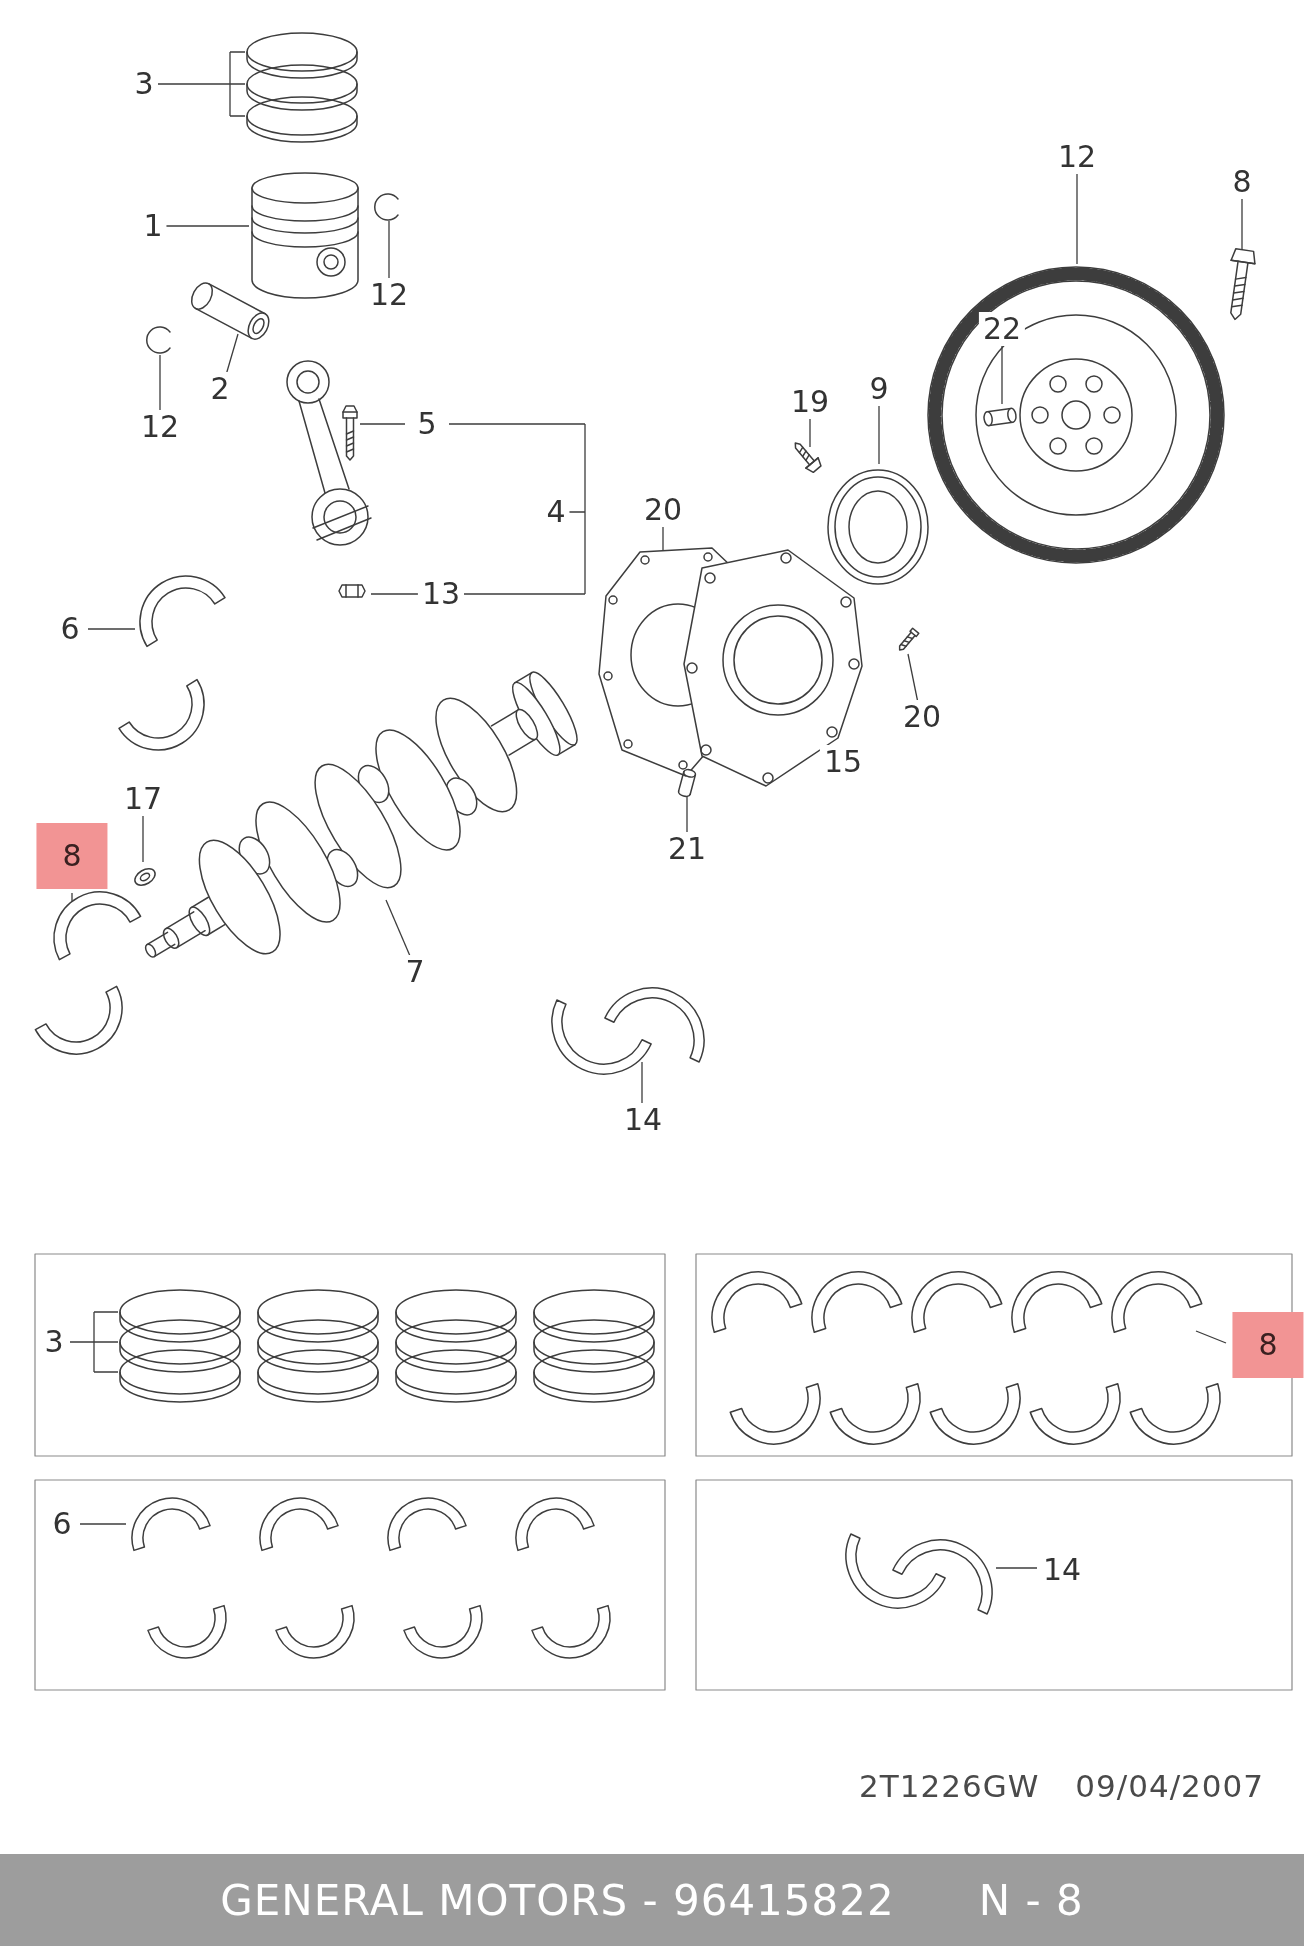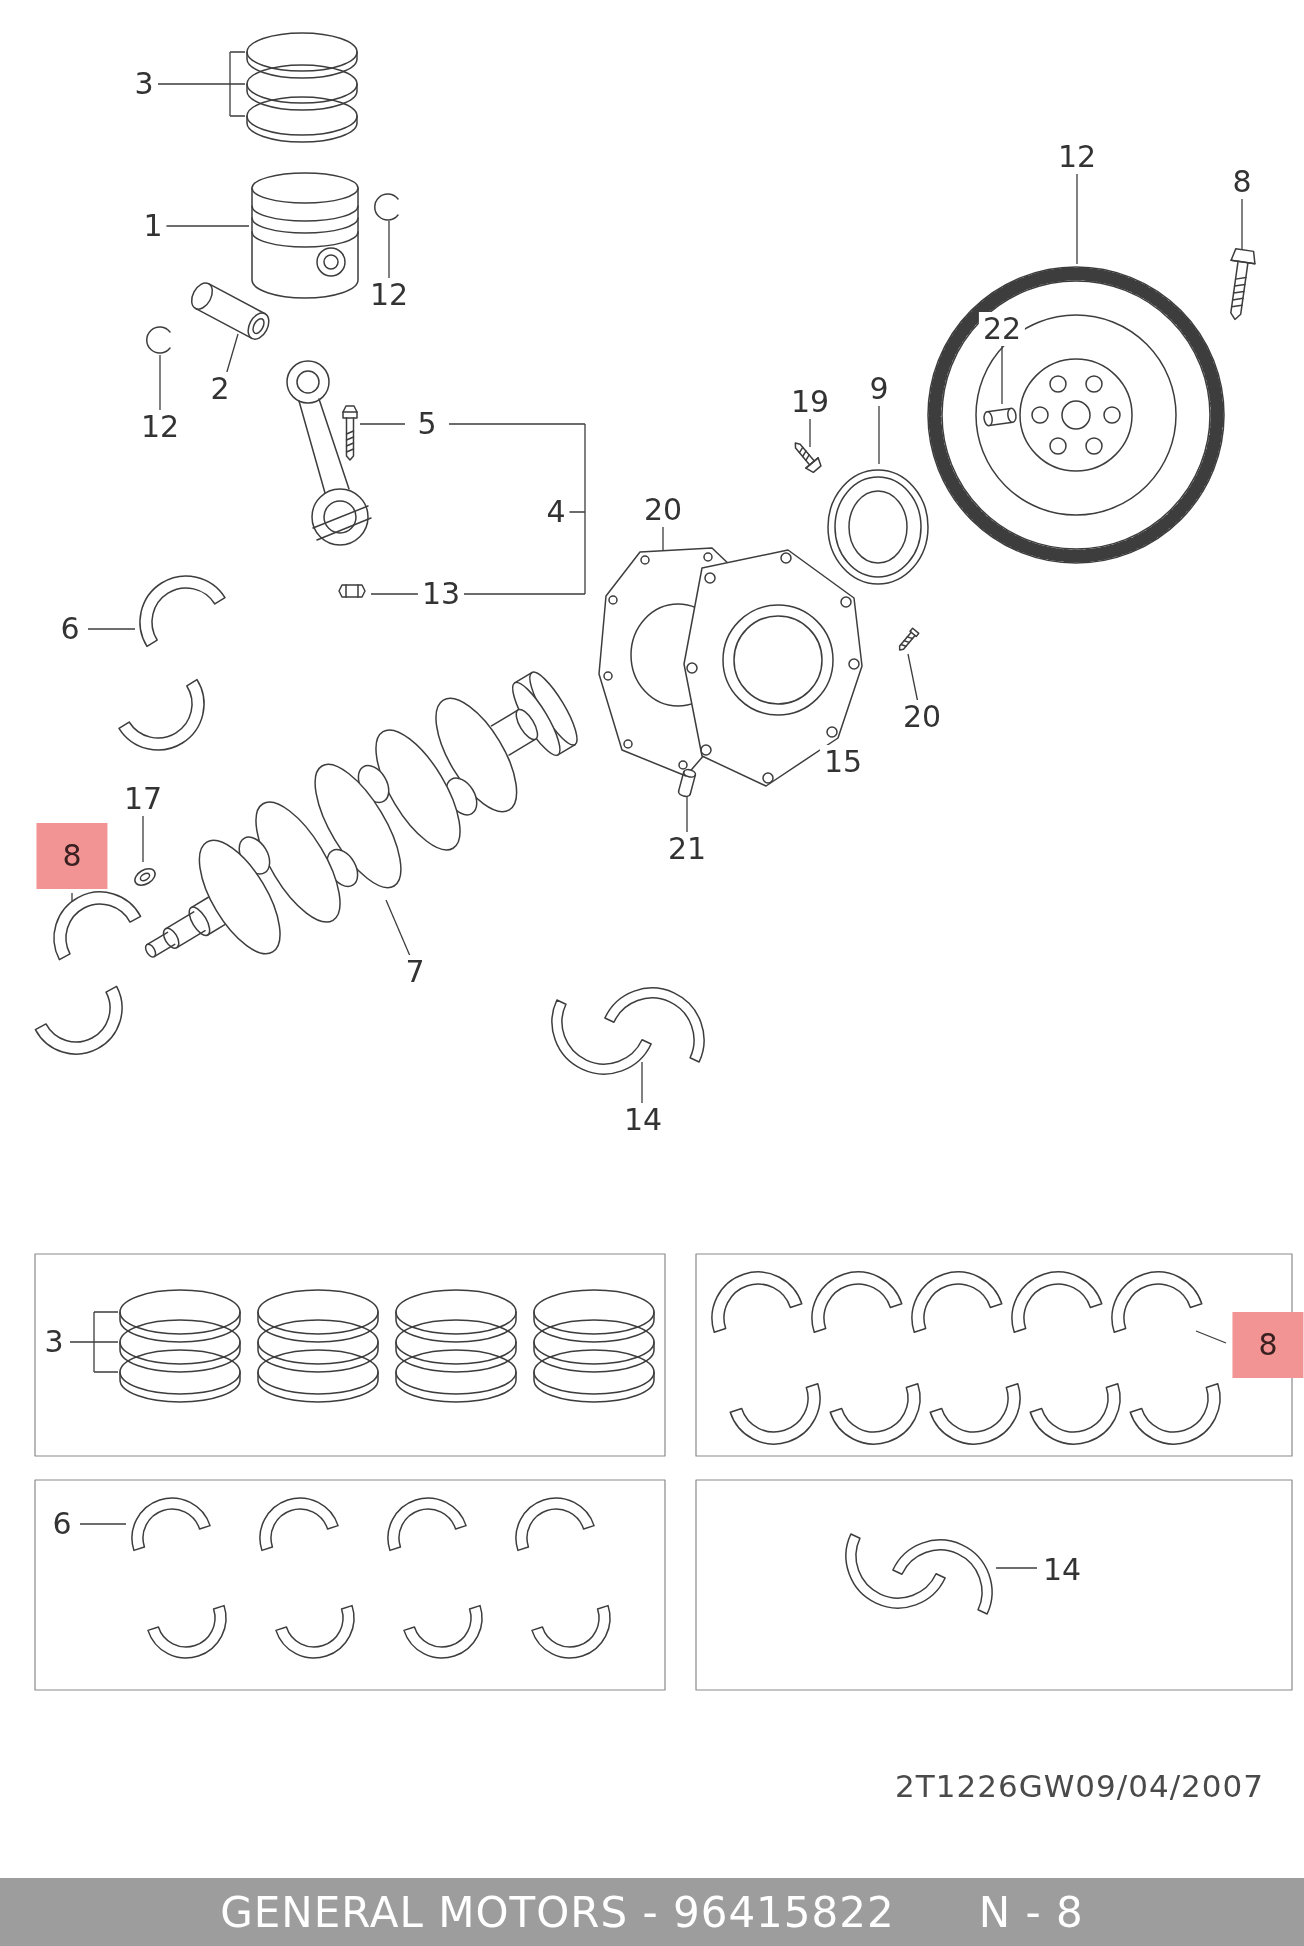--- a/index.html
+++ b/index.html
@@ -13,24 +13,24 @@
     position:absolute; transform:translate(-50%,-50%);
     font-size:30px; line-height:1; color:var(--label,#333);
     background:#fff; padding:2px 4px; white-space:nowrap;
   }
   .callout.highlight {
     background:var(--highlight,#f29898);
     padding:18px 26px; color:#3a2020;
   }
   .datecode {
     position:absolute; top:1768px; right:40px;
-    display:flex; font-size:31px; color:#4a4a4a; letter-spacing:1px;
+    display:flex; gap:36px; font-size:31px; color:#4a4a4a; letter-spacing:1px;
   }
   .footer {
-    position:absolute; left:0; right:0; bottom:0; height:68px;
+    position:absolute; left:0; right:0; bottom:0; height:92px;
     background:var(--footer_bg,#9d9d9d); color:var(--footer_fg,#fff);
     display:flex; align-items:center; justify-content:center; gap:84px;
     font-size:42px; letter-spacing:1px;
   }
 </style>
 </head>
 <body>
 
 <div class="page">
 

